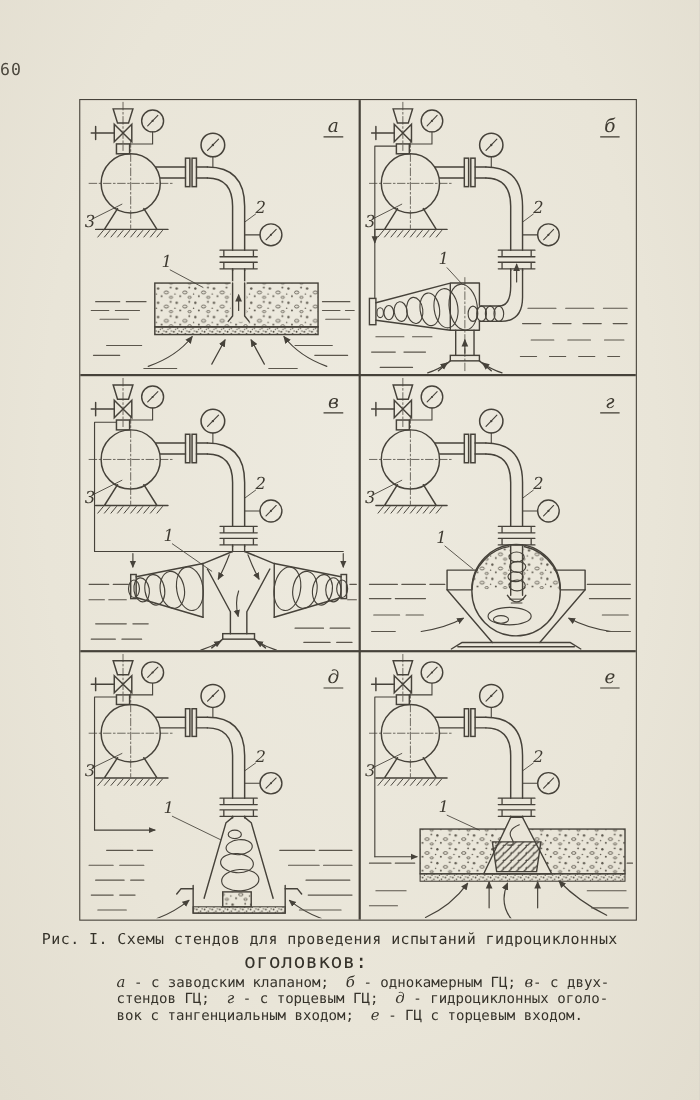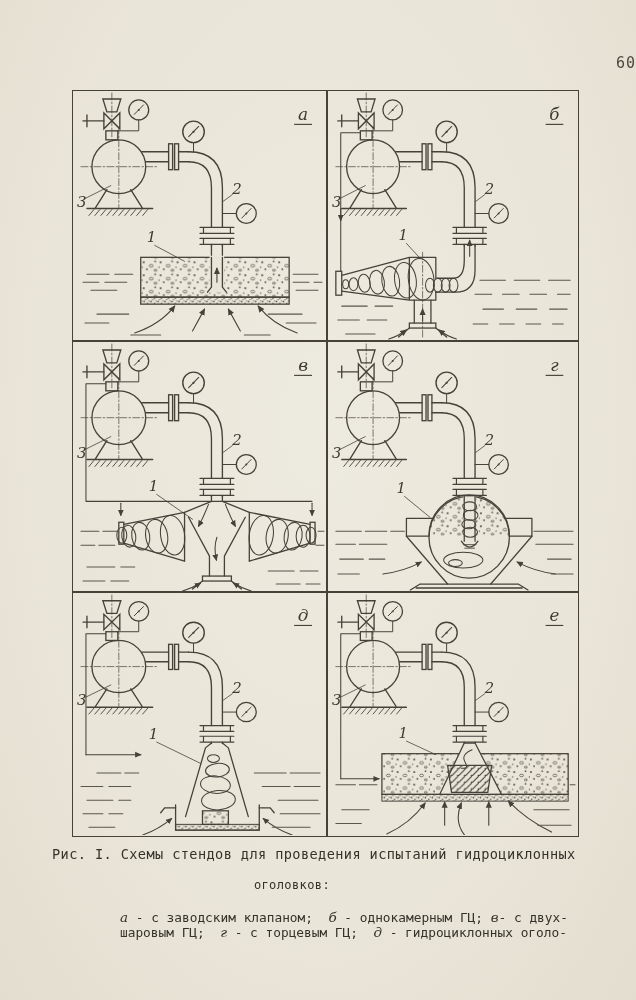--- a/index.html
+++ b/index.html
@@ -1,38 +1,38 @@
 <!DOCTYPE html>
 <html><head>
 <meta charset="utf-8">
 <style>
   html,body{margin:0;padding:0;background:#d8d4c8;}
   .page{position:relative;width:636px;height:1000px;margin:0 auto;
         background:radial-gradient(ellipse at 50% 42%, #edeadf 0%, #e9e5d8 62%, #e2ddcf 100%);
         font-family:"DejaVu Sans Mono", monospace;color:#3e3a31;overflow:hidden;}
-  .pagenum{position:absolute;top:54px;left:0;width:100%;text-align:right;
+  .pagenum{position:absolute;top:54px;left:0;width:100%;text-align:left;
            font-size:15px;letter-spacing:1px;color:#4c483e;}
   .grid{position:absolute;left:72px;top:90px;width:507px;height:747px;
         border:1.8px solid #46423a;box-sizing:border-box;}
   .vdiv{position:absolute;left:253px;top:0;width:1.6px;height:100%;background:#46423a;}
   .hdiv1{position:absolute;left:0;top:249px;width:100%;height:1.6px;background:#46423a;}
   .hdiv2{position:absolute;left:0;top:500px;width:100%;height:1.6px;background:#46423a;}
   .panel{position:absolute;overflow:hidden;}
   .p-a{left:0;top:0;width:253px;height:249px;}
   .p-b{left:255px;top:0;width:249px;height:249px;}
   .p-v{left:0;top:251px;width:253px;height:249px;}
   .p-g{left:255px;top:251px;width:249px;height:249px;}
   .p-d{left:0;top:502px;width:253px;height:242px;}
   .p-e{left:255px;top:502px;width:249px;height:242px;}
   .diagram{width:100%;height:100%;display:block;}
   svg text{font-family:"DejaVu Serif", serif;font-style:italic;fill:#3e3a31;}
-  .caption{position:absolute;left:14px;top:846px;width:556px;color:#35322a;}
+  .caption{position:absolute;left:0;top:846px;width:556px;color:#35322a;}
   .cap-title{margin-left:38px;font-size:13.6px;letter-spacing:.4px;white-space:pre;}
-  .cap-sub{width:100%;text-align:center;font-size:12px;margin-top:16px;letter-spacing:.4px;}
-  .cap-details{margin-left:106px;margin-top:18px;font-size:12.8px;line-height:15.2px;}
+  .cap-sub{width:100%;text-align:center;font-size:18px;margin-top:2px;letter-spacing:.4px;}
+  .cap-details{margin-left:106px;margin-top:1px;font-size:12.8px;line-height:15.2px;}
   .cap-line{white-space:pre;}
   .cap-line .em{font-family:"DejaVu Serif", serif;font-style:italic;font-size:13.5px;}
 </style>
 </head>
 <body>
 
 <div class="page">
 
   <div class="pagenum">60</div>
 
@@ -324,17 +324,18 @@
         <path d="M222,33.5 H240" stroke="#3e3a31" stroke-width="1.1"></path>
       </svg>
     </div>
   </div>
 
   <div class="caption">
     <div class="cap-title">Рис. I. Схемы стендов для проведения испытаний гидроциклонных</div>
     <div class="cap-sub">оголовков:</div>
     <div class="cap-details">
         <div class="cap-line"><span class="em">а</span><span> - с заводским клапаном;  </span><span class="em">б</span><span> - однокамерным ГЦ; </span><span class="em">в</span><span>- с двух-</span></div>
-        <div class="cap-line"><span>шаровым ГЦ;  </span><span class="em">г</span><span> - с торцевым ГЦ;  </span><span class="em">д</span><span> - гидроциклонных оголо-</span></div>
+        <div class="cap-line"><span>стендов ГЦ;  </span><span class="em">г</span><span> - с торцевым ГЦ;  </span><span class="em">д</span><span> - гидроциклонных оголо-</span></div>
+        <div class="cap-line"><span>вок с тангенциальным входом;  </span><span class="em">е</span><span> - ГЦ с торцевым входом.</span></div>
       </div>
   </div>
 
 </div>
 
 </body></html>

